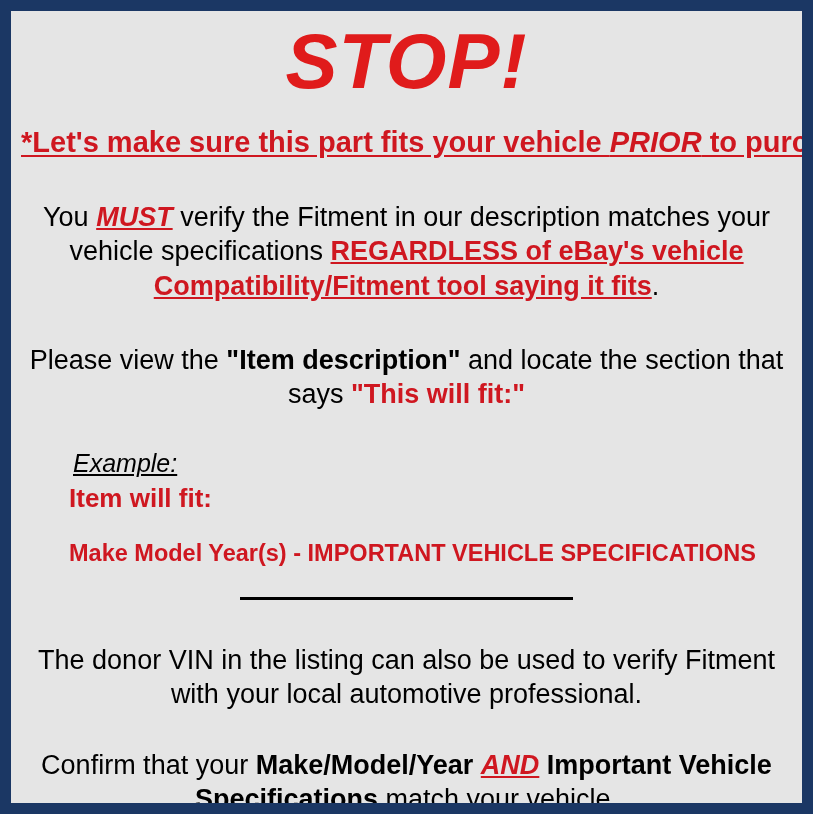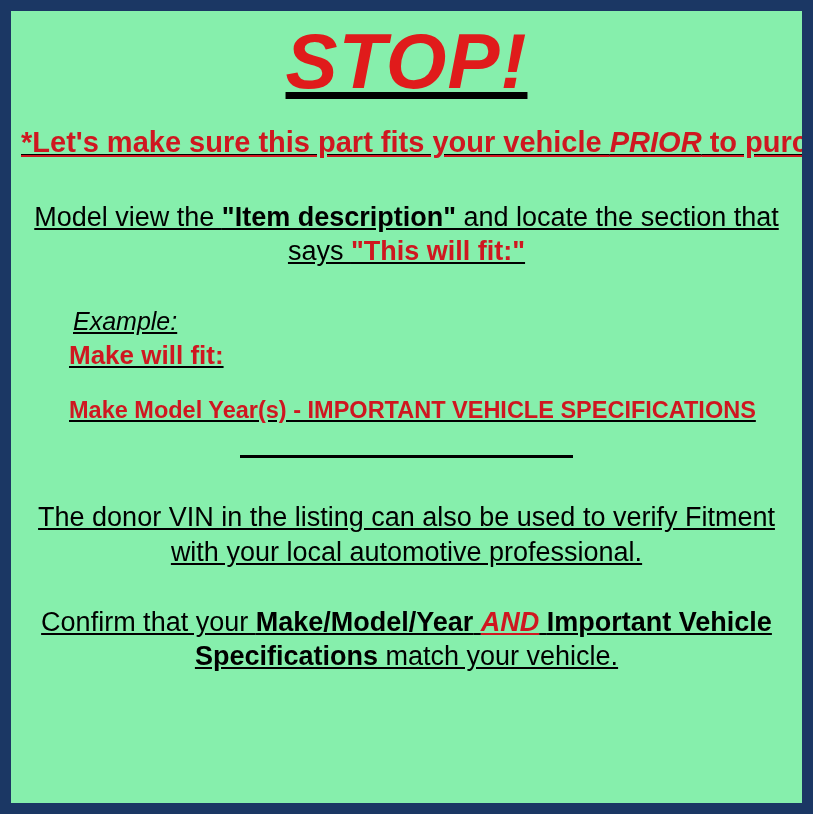--- a/index.html
+++ b/index.html
@@ -7,25 +7,24 @@
     padding: 0;
     background: #ffffff;
   }
   body {
     font-family: "Liberation Sans", sans-serif;
   }
   #notice-card {
     width: 813px;
     height: 814px;
     box-sizing: border-box;
-    background: #86efac;
+    background: #e5e5e5;
     border: 11px solid #1b3764;
     overflow: hidden;
     position: relative;
-    text-decoration: underline;
   }
   .inner {
     box-sizing: border-box;
     width: 100%;
     height: 100%;
     padding: 0 10px;
     display: block;
   }
 
   
@@ -123,30 +122,33 @@
 
 <div id="notice-card">
   <div class="inner">
 
     <div class="stop-title">STOP!</div>
 
     <div class="subhead">
       <span>*Let's make sure this part fits your vehicle </span><span class="ital">PRIOR</span><span> to purchasing*</span>
     </div>
 
+    <div class="para p-must">
+      <span>You </span><span class="redbiu">MUST</span><span> verify the Fitment in our description matches your vehicle specifications </span><span class="redbu">REGARDLESS of eBay's vehicle Compatibility/Fitment tool saying it fits</span><span>.</span>
+    </div>
 
     <div class="para p-view">
-      <span>Model view the </span><span class="b">"Item description"</span><span> and locate the section that says </span><span class="red b">"This will fit:"</span>
+      <span>Please view the </span><span class="b">"Item description"</span><span> and locate the section that says </span><span class="red b">"This will fit:"</span>
     </div>
 
     <div class="example-block">
       <div>
         <span class="example-label">Example:</span>
       </div>
-      <div class="example-fit">Make will fit:</div>
+      <div class="example-fit">Item will fit:</div>
       <div class="example-spec">Make Model Year(s) - IMPORTANT VEHICLE SPECIFICATIONS</div>
     </div>
 
     <div class="divider-wrap">
       <span class="divider"></span>
     </div>
 
     <div class="para p-vin">The donor VIN in the listing can also be used to verify Fitment with your local automotive professional.</div>
 
     <div class="para p-confirm">

